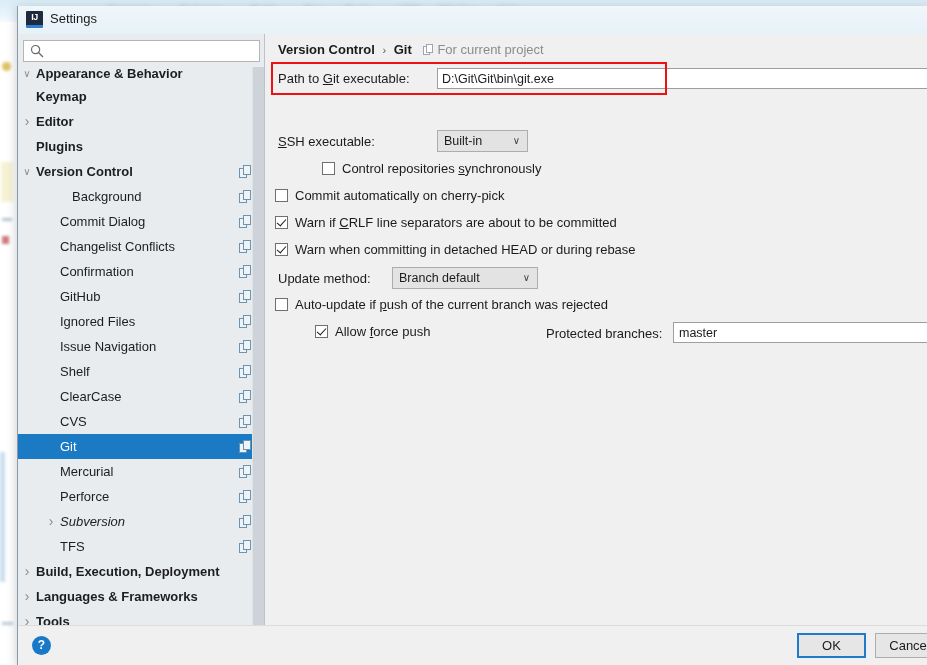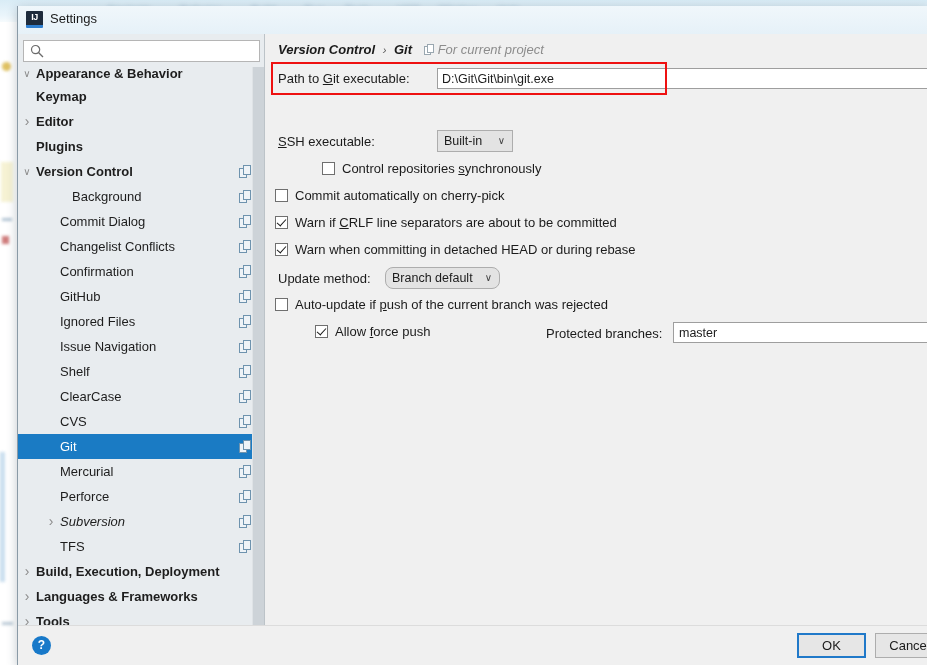--- a/index.html
+++ b/index.html
@@ -110,21 +110,21 @@
   }
   #panel-divider {
     position: absolute; left: 246px; top: 0; bottom: 0; width: 1px; background: #bcc3c8;
   }
 
   
   #right-panel {
     position: absolute; left: 247px; top: 0; right: 0; bottom: 0;
     background: #f0f0f0;
   }
-  #breadcrumb { position: absolute; left: 13px; top: 8px; font-size: 13px; white-space: nowrap; font-style: italic; }
+  #breadcrumb { position: absolute; left: 13px; top: 8px; font-size: 13px; white-space: nowrap; }
   #breadcrumb .crumb { font-weight: bold; color: #1b1b1b; }
   #breadcrumb .sep { color: #555; margin: 0 4px; font-size: 11px; }
   #breadcrumb .scope { color: #8c8c8c; margin-left: 8px; font-weight: normal; }
   .inline-copy-icon { display: inline-block; width: 11px; height: 11px; vertical-align: -1px; margin-right: 3px; }
 
   .form-label { position: absolute; font-size: 13px; color: #1b1b1b; white-space: nowrap; }
   .mn { text-decoration: underline; }
 
   #path-input {
     position: absolute; left: 172px; top: 34px; width: 507px; height: 21px;
@@ -389,21 +389,21 @@
               <rect x="3.5" y="0.5" width="6" height="8" fill="#fff" stroke="#9aa7b0"></rect>
             </svg><span>For current project</span></span>
       </div>
 
       <div class="form-label" style="left:13px; top:37px;"><span>Path to </span><span class="mn">G</span><span>it executable:</span></div>
       <div id="path-input-tail"></div>
       <input id="path-input" type="text" value="D:\Git\Git\bin\git.exe" style="">
       <div id="red-annotation"></div>
 
       <div class="form-label" style="left:13px; top:100px;"><span class="mn">S</span><span>SH executable:</span></div>
-      <div class="combo" style="left:172px; top:96px; width:76px;">
+      <div class="combo" style="left:172px; top:96px; width:91px;">
         <span>Built-in</span>
         <span class="chev">∨</span>
       </div>
 
       <div class="cb-row" style="top:127px;padding-left:47px;">
         <span class="cbox"></span><span><span>Control repositories </span><span class="mn">s</span><span>ynchronously</span></span>
       </div>
 
       <div class="cb-row" style="top:154px;">
         <span class="cbox"></span><span>Commit automatically on cherry-pick</span>
@@ -411,21 +411,21 @@
 
       <div class="cb-row" style="top:181px;">
         <span class="cbox checked"></span><span><span>Warn if </span><span class="mn">C</span><span>RLF line separators are about to be committed</span></span>
       </div>
 
       <div class="cb-row" style="top:208px;">
         <span class="cbox checked"></span><span>Warn when committing in detached HEAD or during rebase</span>
       </div>
 
       <div class="form-label" style="left:13px; top:237px;">Update method:</div>
-      <div class="combo" style="left:120px; top:233px; width:115px;border-radius:8px;">
+      <div class="combo" style="left:127px; top:233px; width:146px;">
         <span>Branch default</span>
         <span class="chev">∨</span>
       </div>
 
       <div class="cb-row" style="top:263px;">
         <span class="cbox"></span><span><span>Auto-update if </span><span class="mn">p</span><span>ush of the current branch was rejected</span></span>
       </div>
 
       <div class="cb-row" style="top:290px;padding-left:40px;">
         <span class="cbox checked"></span><span><span>Allow </span><span class="mn">f</span><span>orce push</span></span>

